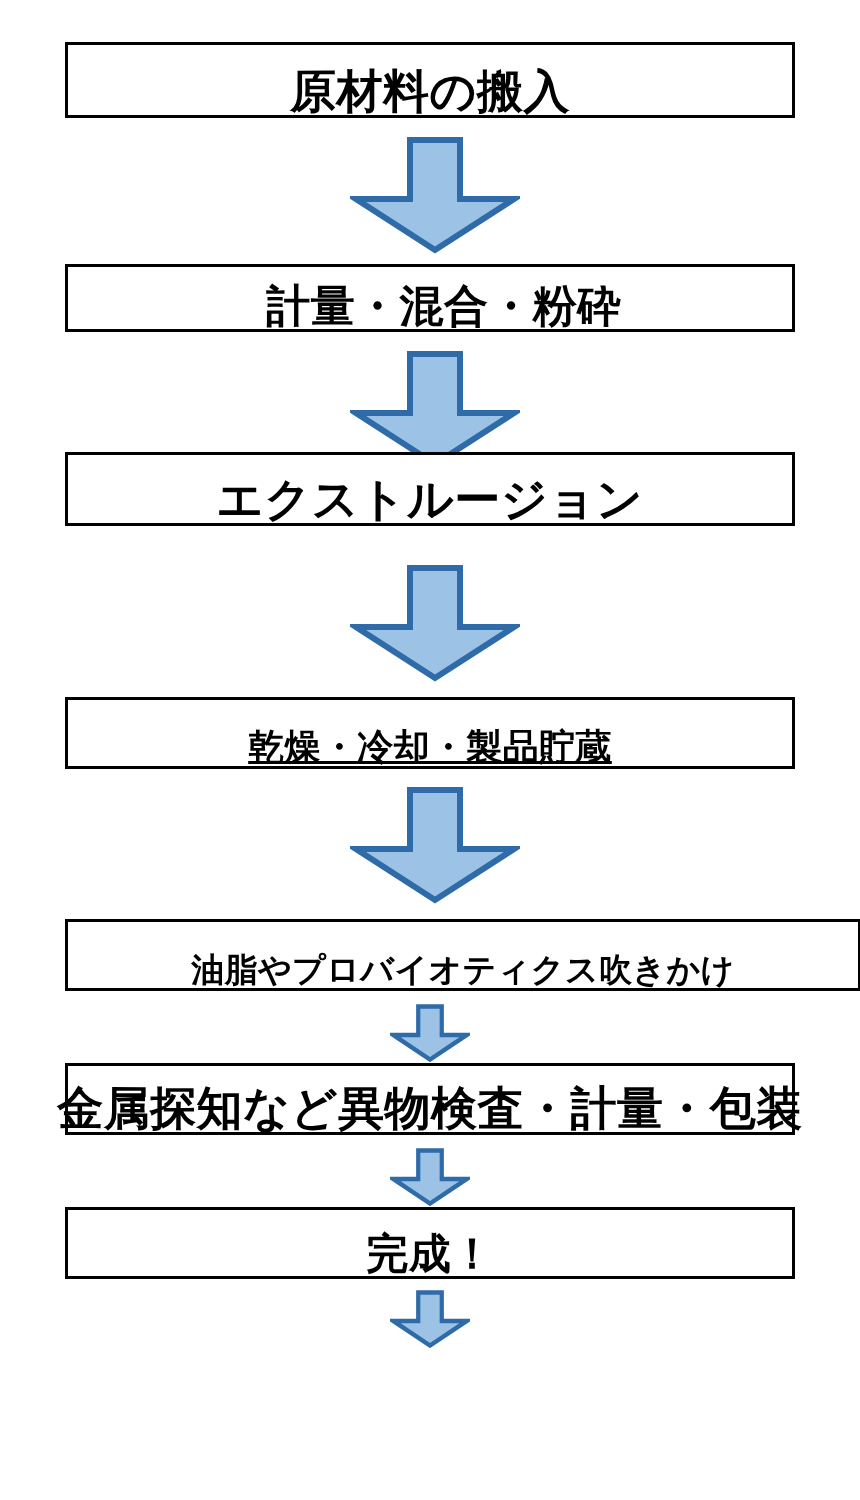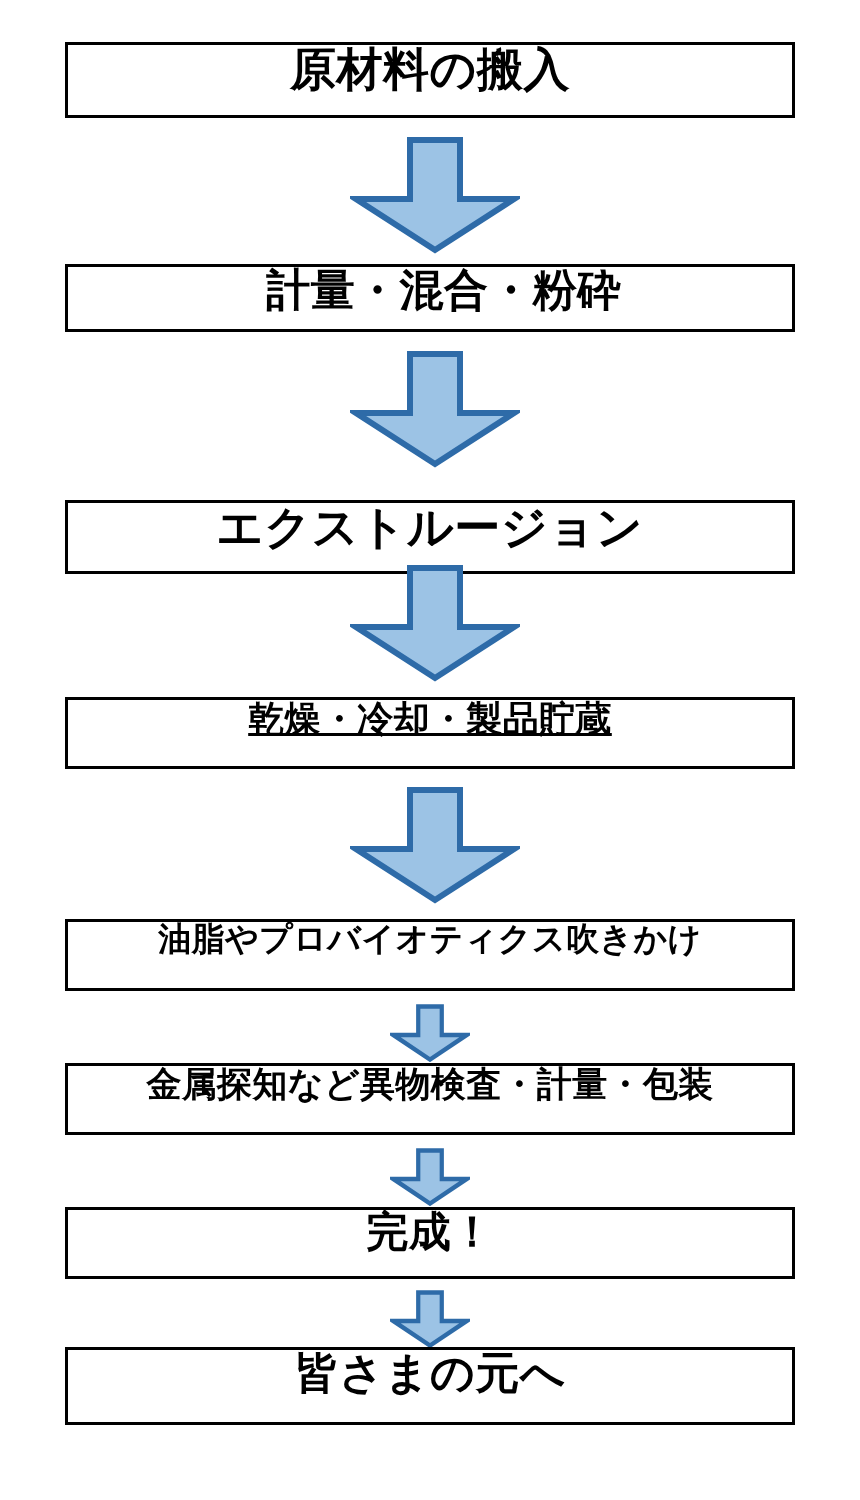--- a/index.html
+++ b/index.html
@@ -18,21 +18,21 @@
     margin: 0 auto;
     background: #ffffff;
     overflow: hidden;
   }
   .process-box {
     position: absolute;
     box-sizing: border-box;
     background: #ffffff;
     border: 3px solid #000000;
     display: flex;
-    align-items: flex-start;
+    align-items: flex-end;
     justify-content: center;
     text-align: center;
     color: #000000;
     line-height: 1.05;
     white-space: nowrap;
     letter-spacing: 0.01em;
   }
   .process-box .box-label {
     display: block;
     font-weight: 700;
@@ -73,67 +73,64 @@
   <div class="process-box" style="left:65px; top:264px; width:730px; height:68px; font-size:44px;padding-left:28px;">
     <span class="box-label">計量・混合・粉砕</span>
   </div>
 
   <div class="arrow large" style="left:350px; top:350px; width:170px; height:118px;">
     <svg viewBox="0 0 170 118" preserveAspectRatio="none" aria-hidden="true">
       <polygon class="arrow-body" points="60,4 110,4 110,63 164,63 85,114 6,63 60,63"></polygon>
     </svg>
   </div>
 
-  <div class="process-box" style="left:65px; top:500px; width:730px; height:74px; font-size:46px;">
+  <div class="process-box" style="left:65px; top:452px; width:730px; height:74px; font-size:46px;">
     <span class="box-label">エクストルージョン</span>
   </div>
 
   <div class="arrow large" style="left:350px; top:564px; width:170px; height:118px;">
     <svg viewBox="0 0 170 118" preserveAspectRatio="none" aria-hidden="true">
       <polygon class="arrow-body" points="60,4 110,4 110,63 164,63 85,114 6,63 60,63"></polygon>
     </svg>
   </div>
 
   <div class="process-box" style="left:65px; top:697px; width:730px; height:72px; font-size:36px;text-decoration:underline;">
     <span class="box-label">乾燥・冷却・製品貯蔵</span>
   </div>
 
   <div class="arrow large" style="left:350px; top:786px; width:170px; height:118px;">
     <svg viewBox="0 0 170 118" preserveAspectRatio="none" aria-hidden="true">
       <polygon class="arrow-body" points="60,4 110,4 110,63 164,63 85,114 6,63 60,63"></polygon>
     </svg>
   </div>
 
-  <div class="process-box" style="left:65px; top:919px; width:730px; height:72px; font-size:33px;">
+  <div class="process-box" style="left:65px; top:919px; width:796px; height:72px; font-size:33px;">
     <span class="box-label">油脂やプロバイオティクス吹きかけ</span>
   </div>
 
   <div class="arrow small" style="left:390px; top:1004px; width:80px; height:58px;">
     <svg viewBox="0 0 170 118" preserveAspectRatio="none" aria-hidden="true">
       <polygon class="arrow-body" points="60,5 110,5 110,63 163,63 85,113 7,63 60,63"></polygon>
     </svg>
   </div>
 
-  <div class="process-box" style="left:65px; top:1063px; width:730px; height:72px; font-size:35px;">
+  <div class="process-box" style="left:65px; top:1063px; width:730px; height:72px; font-size:46px;">
     <span class="box-label">金属探知など異物検査・計量・包装</span>
   </div>
 
   <div class="arrow small" style="left:390px; top:1148px; width:80px; height:58px;">
     <svg viewBox="0 0 170 118" preserveAspectRatio="none" aria-hidden="true">
       <polygon class="arrow-body" points="60,5 110,5 110,63 163,63 85,113 7,63 60,63"></polygon>
     </svg>
   </div>
 
   <div class="process-box" style="left:65px; top:1207px; width:730px; height:72px; font-size:42px;">
     <span class="box-label">完成！</span>
   </div>
 
   <div class="arrow small" style="left:390px; top:1290px; width:80px; height:58px;">
     <svg viewBox="0 0 170 118" preserveAspectRatio="none" aria-hidden="true">
       <polygon class="arrow-body" points="60,5 110,5 110,63 163,63 85,113 7,63 60,63"></polygon>
     </svg>
   </div>
 
-  <div class="process-box" style="left:65px; top:1347px; width:730px; height:78px; font-size:44px;">
-    <span class="box-label">皆さまの元へ</span>
-  </div>
 
 </div>
 
 </body></html>

